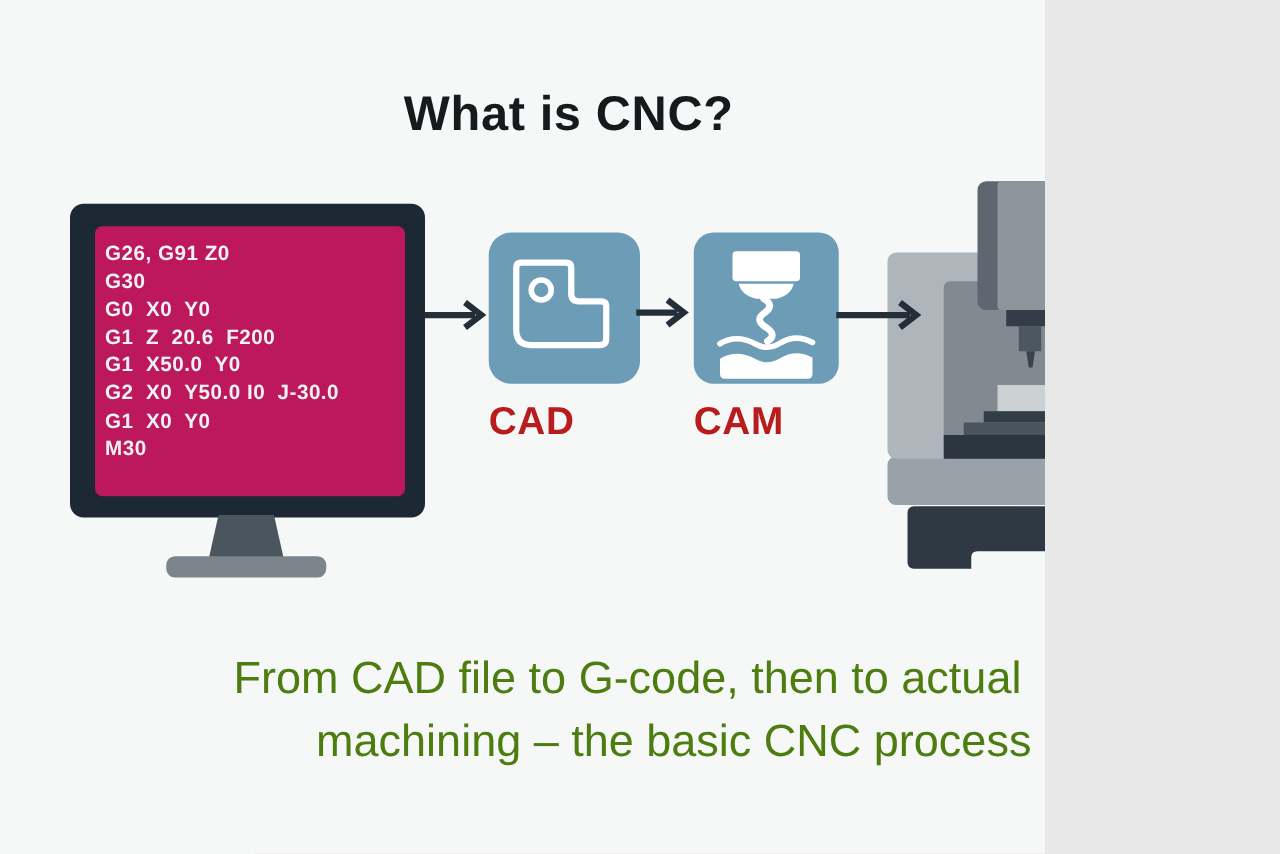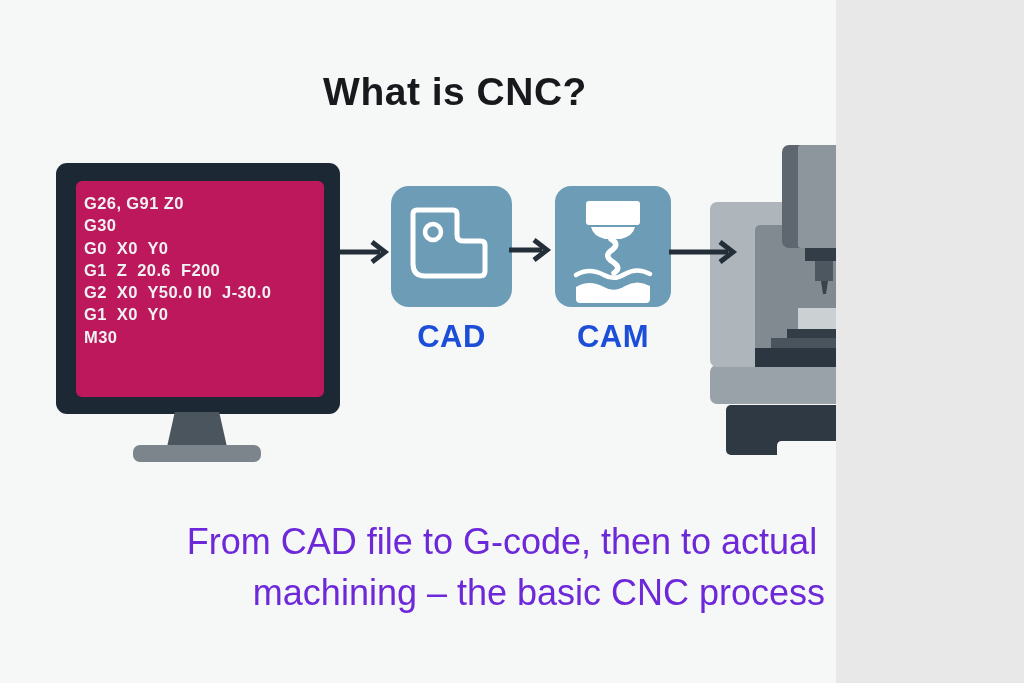--- a/index.html
+++ b/index.html
@@ -32,49 +32,49 @@
   }
   .stand-base{
     position:absolute;left:133px;top:445px;width:128px;height:17px;
     background:#7d858c;border-radius:7px;
   }
   
   .flow-icon{position:absolute;border-radius:18px;background:#6d9cb7;}
   .cad-box{left:391px;top:186px;width:121px;height:121px;}
   .cam-box{left:555px;top:186px;width:116px;height:121px;border-radius:16px;}
   .flow-label{
-    position:absolute;top:319px;text-align:center;
-    font-size:31px;font-weight:700;color:#1d4ed8;letter-spacing:0.5px;
+    position:absolute;top:319px;text-align:left;
+    font-size:31px;font-weight:700;color:#b91c1c;letter-spacing:0.5px;
   }
   .cad-label{left:391px;width:121px;}
   .cam-label{left:555px;width:116px;}
   .arrow{position:absolute;z-index:5;}
   .arrow-1{left:336px;top:237px;}
   .arrow-2{left:506px;top:235px;}
   .arrow-3{left:666px;top:237px;}
   
   .machine{position:absolute;left:690px;top:140px;}
   
   .caption{
     position:absolute;left:0;top:516px;width:1004px;text-align:center;
-    font-size:36px;font-weight:500;color:#6d28d9;line-height:51px;
+    font-size:36px;font-weight:500;color:#4d7c0f;line-height:51px;
   }
   .caption-line2{transform:translateX(37px);}
 </style>
 </head>
 <body>
 
 <div class="page">
 
   <div class="title">What is CNC?</div>
 
   <div>
     <div class="monitor-bezel"></div>
     <div class="monitor-screen">
-      <div class="gcode"><div>G26, G91 Z0</div><div>G30</div><div>G0  X0  Y0</div><div>G1  Z  20.6  F200</div><div>G2  X0  Y50.0 I0  J-30.0</div><div>G1  X0  Y0</div><div>M30</div></div>
+      <div class="gcode"><div>G26, G91 Z0</div><div>G30</div><div>G0  X0  Y0</div><div>G1  Z  20.6  F200</div><div>G1  X50.0  Y0</div><div>G2  X0  Y50.0 I0  J-30.0</div><div>G1  X0  Y0</div><div>M30</div></div>
     </div>
     <div class="stand-neck"></div>
     <div class="stand-base"></div>
   </div>
 
   <svg class="arrow arrow-1" width="58" height="30" viewBox="0 0 58 30">
     <line x1="3" y1="15" x2="44" y2="15" stroke="#232e38" stroke-width="5"></line>
     <polyline points="36,5 49,15 36,25" fill="none" stroke="#232e38" stroke-width="5"></polyline>
   </svg>
 

